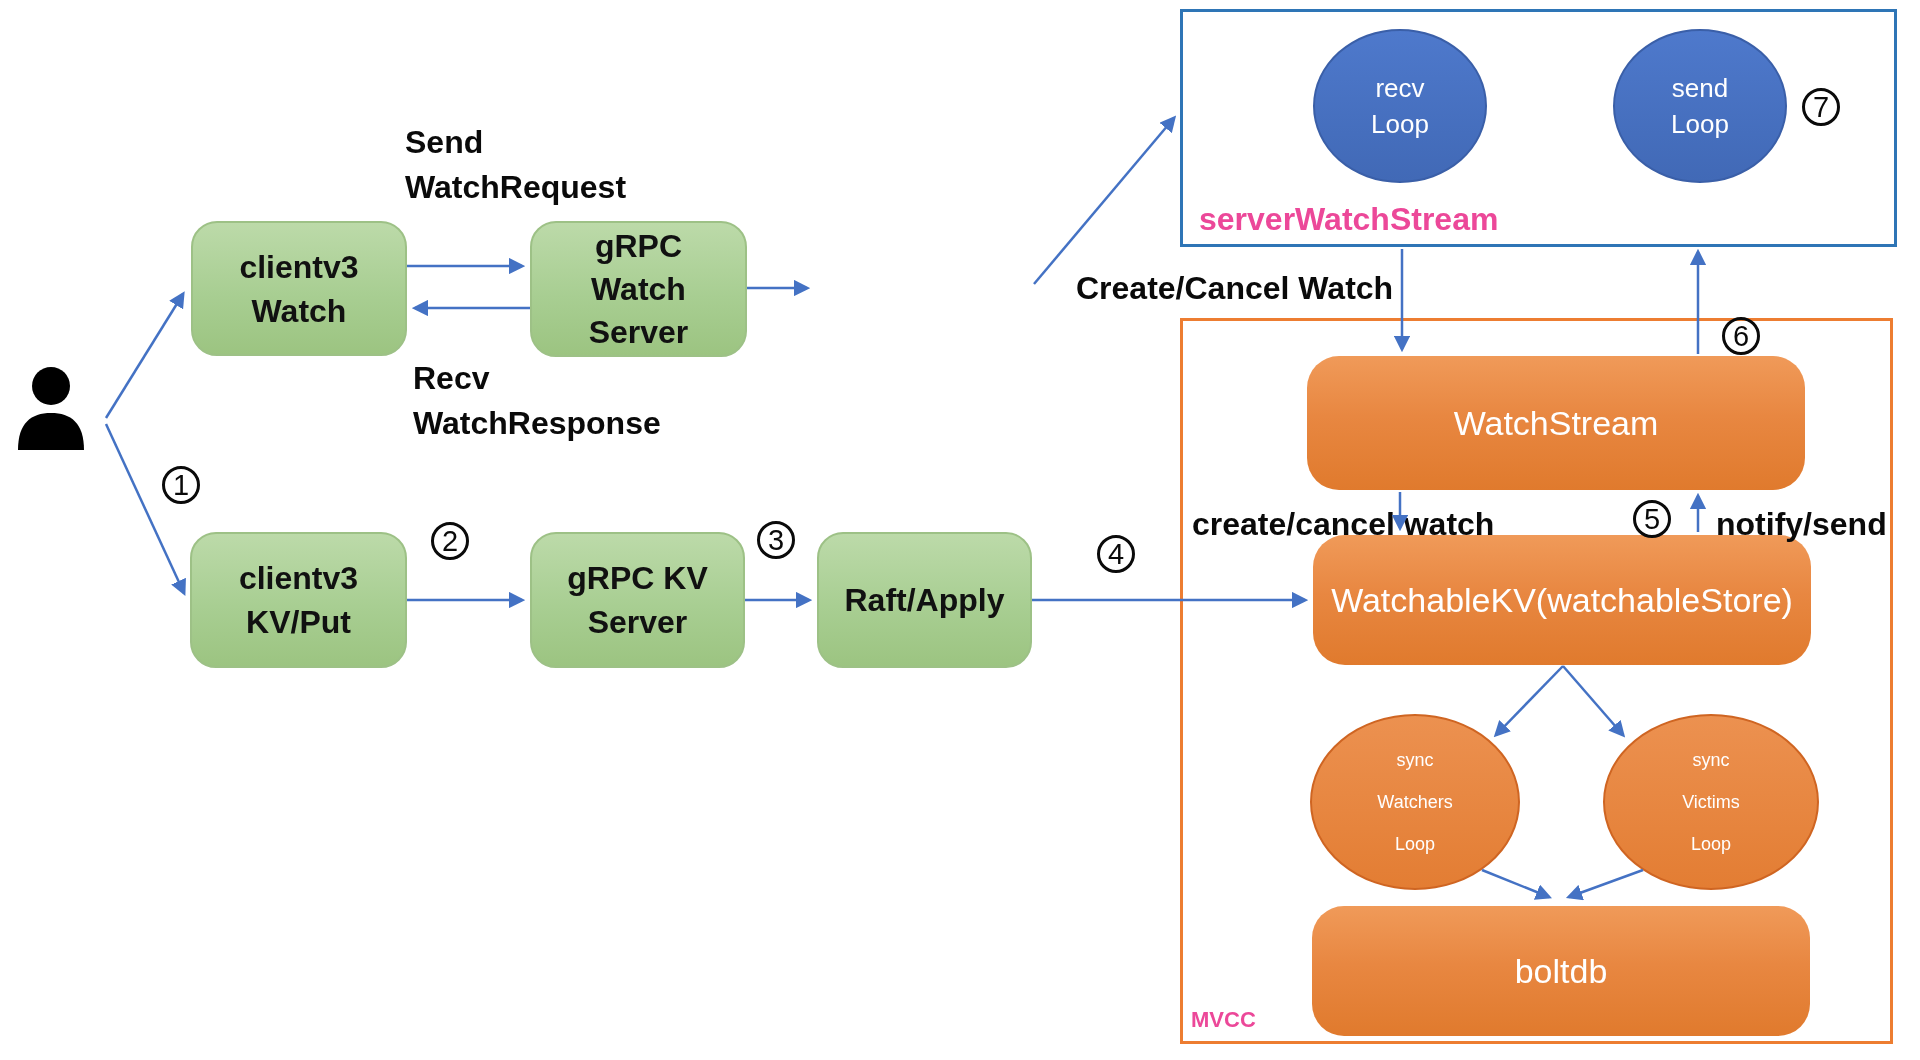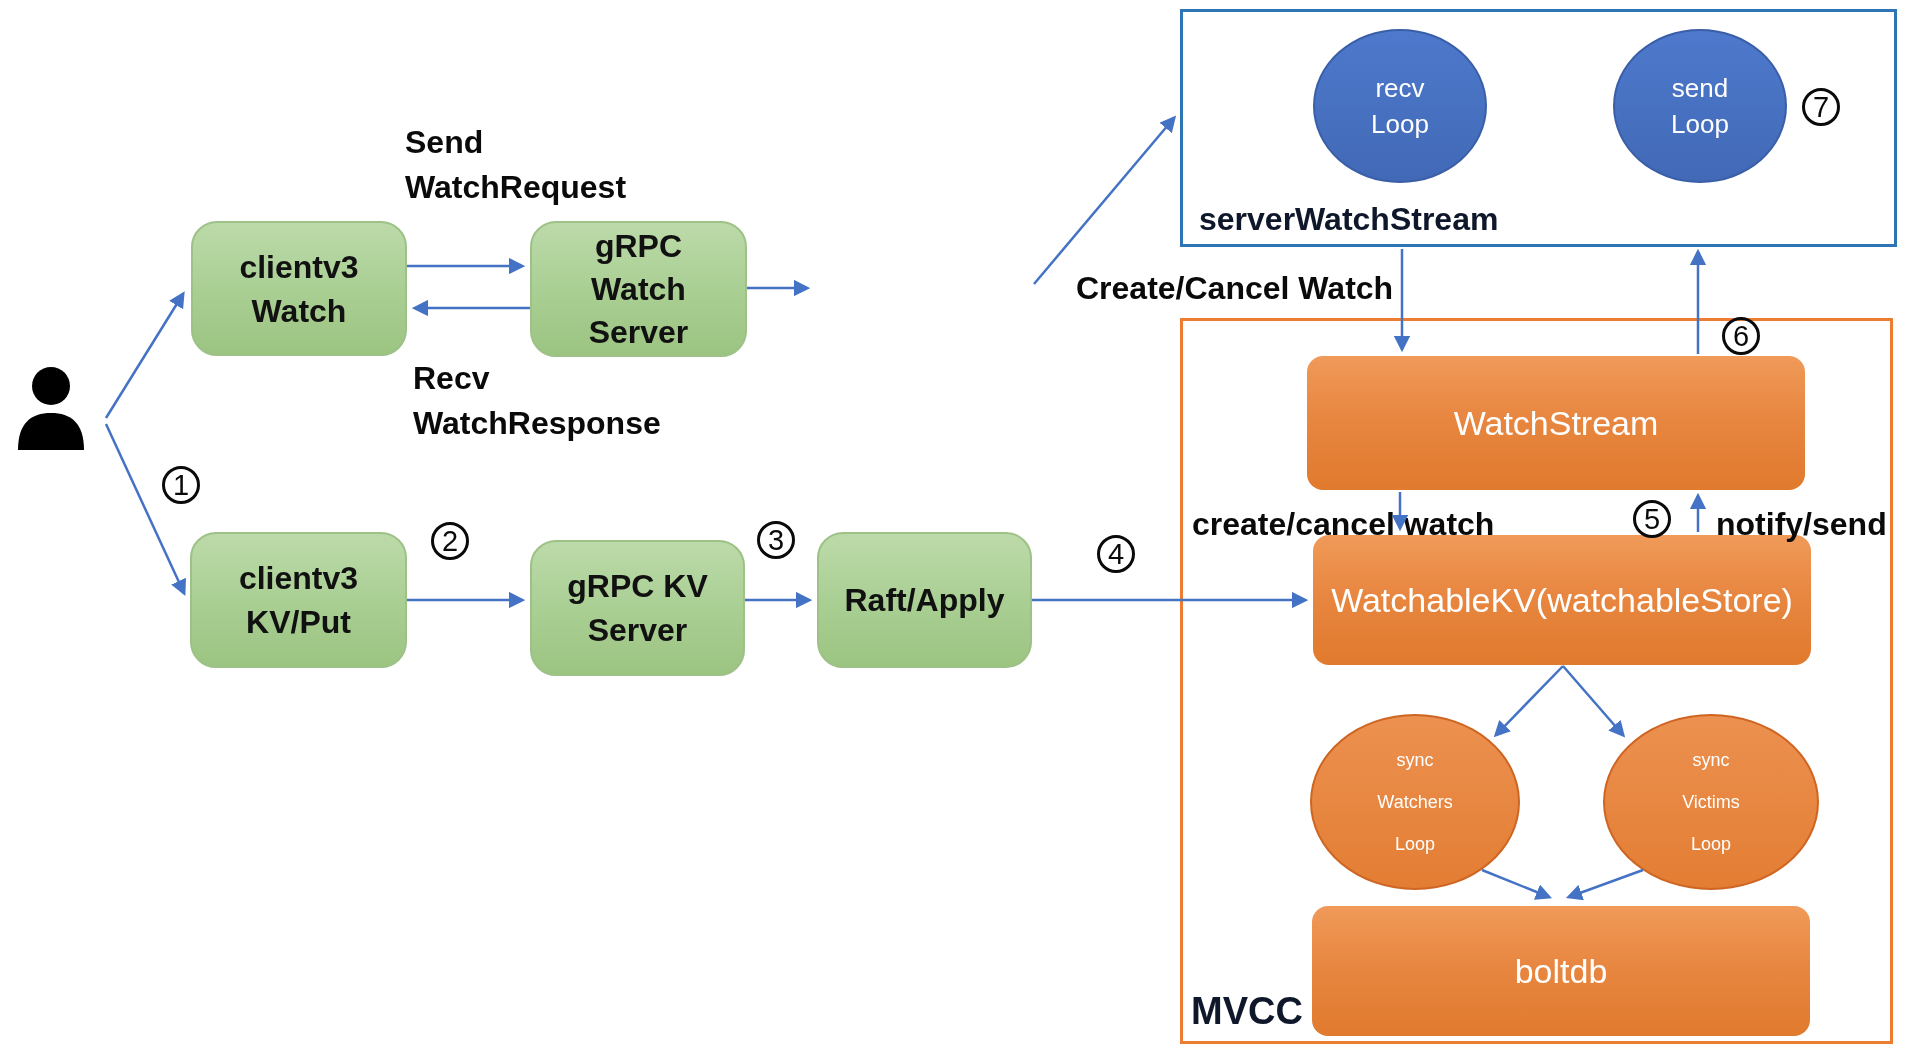--- a/index.html
+++ b/index.html
@@ -12,37 +12,37 @@
     position:absolute;display:flex;align-items:center;justify-content:center;
     text-align:center;white-space:pre-line;box-sizing:border-box;
   }
   .green-node{
     background:linear-gradient(180deg,#bcdaa9 0%,#a8ce92 55%,#9cc481 100%);
     border:2px solid #9dc186;border-radius:26px;
     font-size:32px;font-weight:600;line-height:44px;color:#111;
   }
   .orange-node{
     background:linear-gradient(180deg,#f09a59 0%,#e88741 45%,#e07a2d 100%);
-    border-radius:16px;color:#fff;font-size:33px;font-weight:400;line-height:42px;
+    border-radius:32px;color:#fff;font-size:33px;font-weight:400;line-height:42px;
   }
   .orange-ellipse{
     background:linear-gradient(180deg,#ec9150 0%,#e37d33 100%);
     border:2px solid #cf6522;border-radius:50%;
     color:#fff;font-size:18px;font-weight:400;line-height:42px;
   }
   .blue-ellipse{
     background:linear-gradient(180deg,#4e79cc 0%,#4169b6 100%);
     border:2px solid #3a5fa8;border-radius:50%;
     color:#fff;font-size:26px;font-weight:400;line-height:36px;
   }
   .container-box{position:absolute;box-sizing:border-box;background:transparent;}
   .blue-border{border:3px solid #2e75b6;}
   .orange-border{border:3px solid #ed7d31;}
   .container-label{
-    position:absolute;font-size:32px;font-weight:600;color:#0f172a;white-space:nowrap;
+    position:absolute;font-size:32px;font-weight:600;color:#ec4899;white-space:nowrap;
   }
   .edge-label{
     position:absolute;font-size:32px;font-weight:600;color:#0a0a0a;
     white-space:pre-line;line-height:45px;
   }
   .step-circle{
     position:absolute;width:38px;height:38px;border:3px solid #0a0a0a;border-radius:50%;
     display:flex;align-items:center;justify-content:center;
     font-size:29px;font-weight:400;color:#0a0a0a;background:#fff0;
     box-sizing:border-box;
@@ -52,38 +52,38 @@
 </head>
 <body>
 
 <div class="stage">
 
   <div class="container-box blue-border" style="left:1180px;top:9px;width:717px;height:238px;">
     <div class="container-label" style="left:16px;bottom:6px;">serverWatchStream</div>
   </div>
 
   <div class="container-box orange-border" style="left:1180px;top:318px;width:713px;height:726px;">
-    <div class="container-label" style="left:8px;bottom:8px;font-size:38px;">MVCC</div>
+    <div class="container-label" style="left:8px;bottom:8px;font-size:22px;">MVCC</div>
   </div>
 
   <div class="abs" style="left:15px;top:366px;width:72px;height:84px;">
     <svg width="72" height="84" viewBox="0 0 72 84">
       <circle cx="36" cy="20" r="19" fill="#000"></circle>
       <path d="M3,84 C3,57 16,47 36,47 C56,47 69,57 69,84 Z" fill="#000"></path>
     </svg>
   </div>
 
   <div class="node green-node" style="left:191px;top:221px;width:216px;height:135px;">clientv3
 Watch</div>
   <div class="node green-node" style="left:530px;top:221px;width:217px;height:136px;line-height:43px;">gRPC
 Watch
 Server</div>
   <div class="node green-node" style="left:190px;top:532px;width:217px;height:136px;">clientv3
 KV/Put</div>
-  <div class="node green-node" style="left:530px;top:532px;width:215px;height:136px;margin-top:8px;">gRPC KV
+  <div class="node green-node" style="left:530px;top:532px;width:215px;height:136px;">gRPC KV
 Server</div>
   <div class="node green-node" style="left:817px;top:532px;width:215px;height:136px;">Raft/Apply</div>
 
   <div class="node blue-ellipse" style="left:1313px;top:29px;width:174px;height:154px;">recv
 Loop</div>
   <div class="node blue-ellipse" style="left:1613px;top:29px;width:174px;height:154px;">send
 Loop</div>
 
   <div class="node orange-node" style="left:1307px;top:356px;width:498px;height:134px;font-size:34px;">WatchStream</div>
   <div class="node orange-node" style="left:1313px;top:535px;width:498px;height:130px;font-size:34px;">WatchableKV(watchableStore)</div>

